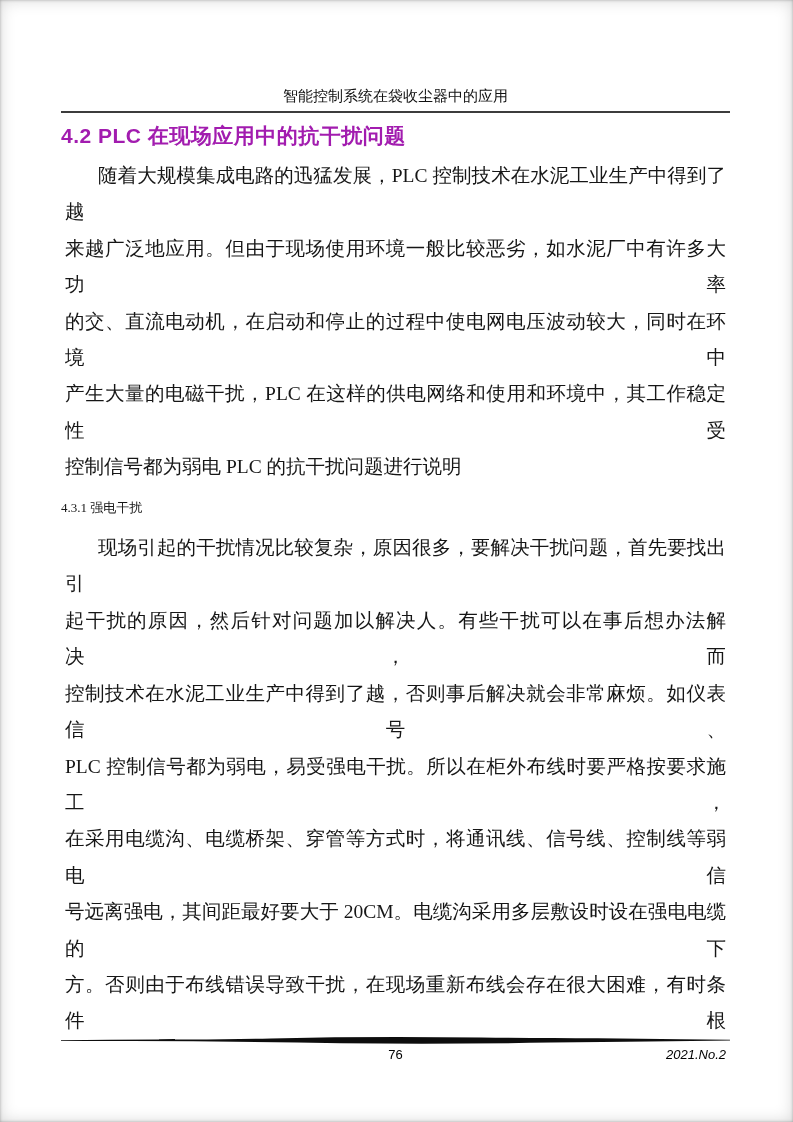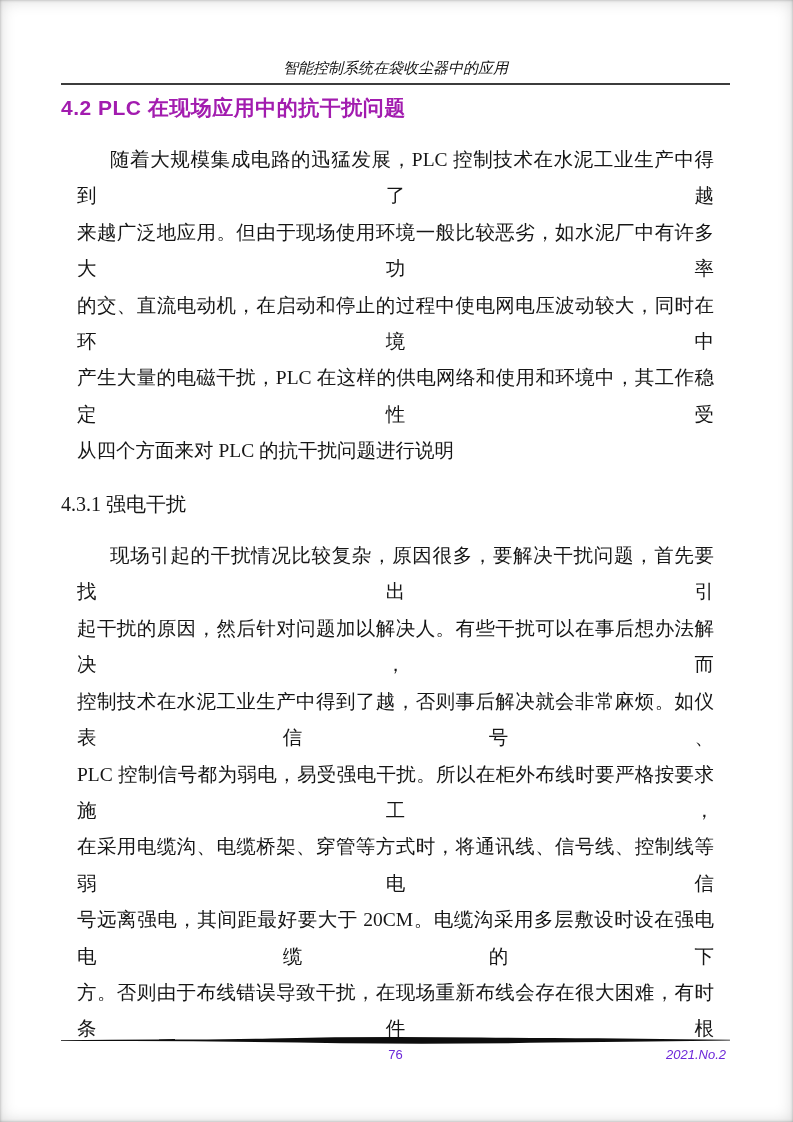--- a/index.html
+++ b/index.html
@@ -7,73 +7,72 @@
     position:relative;
     width:793px; height:1122px;
     background:#fff;
     overflow:hidden;
     box-shadow: inset 0 0 3px rgba(0,0,0,.30), inset 0 0 16px rgba(0,0,0,.16);
     font-family:"Liberation Serif","DejaVu Serif",serif;
     color:#161616;
   }
   .content { position:absolute; left:61px; top:0; width:669px; }
   .running-head {
-    padding-top:58px;
+    padding-top:86px;
     text-align:center;
     font-size:15px; line-height:20px;
     color:#111;
-    font-style:italic;
   }
   .head-rule { margin-top:5px; border-top:2px solid #3c3c3c; height:0; }
   .section-heading {
     margin:4px 0 0 0;
     font-family:"Liberation Sans","DejaVu Sans",sans-serif;
     font-weight:bold;
     font-size:21px; line-height:37px;
     letter-spacing:.5px;
     color:#a21caf;
   }
-  .para { margin:16px; }
+  .para { margin:4px; }
   .line {
     font-size:19.5px;
     line-height:36.4px;
     text-align:justify;
     text-align-last:justify;
     white-space:nowrap;       
     overflow:hidden;
   }
   .line { white-space:normal; } 
   .line.no-just { text-align-last:left; }
   .line.indent { text-indent:33px; }
-  .subhead { font-size:20px; line-height:36.4px; }
+  .subhead { font-size:13px; line-height:36.4px; }
   .footer { position:absolute; left:61px; top:1036px; width:669px; }
   .divider-bar { display:block; width:669px; height:9px; }
   .footer-row {
     position:relative; height:17px; margin-top:1px;
     font-family:"Liberation Sans","DejaVu Sans",sans-serif;
-    font-size:13px; line-height:17px; color:#6d28d9;
+    font-size:13px; line-height:17px; color:#000000;
   }
   .page-num { position:absolute; left:0; right:0; text-align:center; }
   .issue { position:absolute; right:4px; top:0;font-style:italic; }
 </style>
 </head>
 <body>
 
 <div class="page">
   <div class="content">
     <div class="running-head">智能控制系统在袋收尘器中的应用</div>
     <div class="head-rule"></div>
     <h1 class="section-heading">4.2  PLC 在现场应用中的抗干扰问题</h1>
     <div id="doc-blocks">
         <div class="para">
           <div class="line indent">随着大规模集成电路的迅猛发展，PLC 控制技术在水泥工业生产中得到了越</div>
           <div class="line">来越广泛地应用。但由于现场使用环境一般比较恶劣，如水泥厂中有许多大功率</div>
           <div class="line">的交、直流电动机，在启动和停止的过程中使电网电压波动较大，同时在环境中</div>
           <div class="line">产生大量的电磁干扰，PLC 在这样的供电网络和使用和环境中，其工作稳定性受</div>
-          <div class="line no-just">从四个方面来对 PLC 的抗干扰问题进行说明</div>
+          <div class="line no-just">控制信号都为弱电 PLC 的抗干扰问题进行说明</div>
         </div>
         <div class="subhead">4.3.1 强电干扰</div>
         <div class="para">
           <div class="line indent">现场引起的干扰情况比较复杂，原因很多，要解决干扰问题，首先要找出引</div>
           <div class="line">起干扰的原因，然后针对问题加以解决人。有些干扰可以在事后想办法解决，而</div>
           <div class="line">控制技术在水泥工业生产中得到了越，否则事后解决就会非常麻烦。如仪表信号、</div>
           <div class="line">PLC 控制信号都为弱电，易受强电干扰。所以在柜外布线时要严格按要求施工，</div>
           <div class="line">在采用电缆沟、电缆桥架、穿管等方式时，将通讯线、信号线、控制线等弱电信</div>
           <div class="line">号远离强电，其间距最好要大于 20CM。电缆沟采用多层敷设时设在强电电缆的下</div>
           <div class="line">方。否则由于布线错误导致干扰，在现场重新布线会存在很大困难，有时条件根</div>

